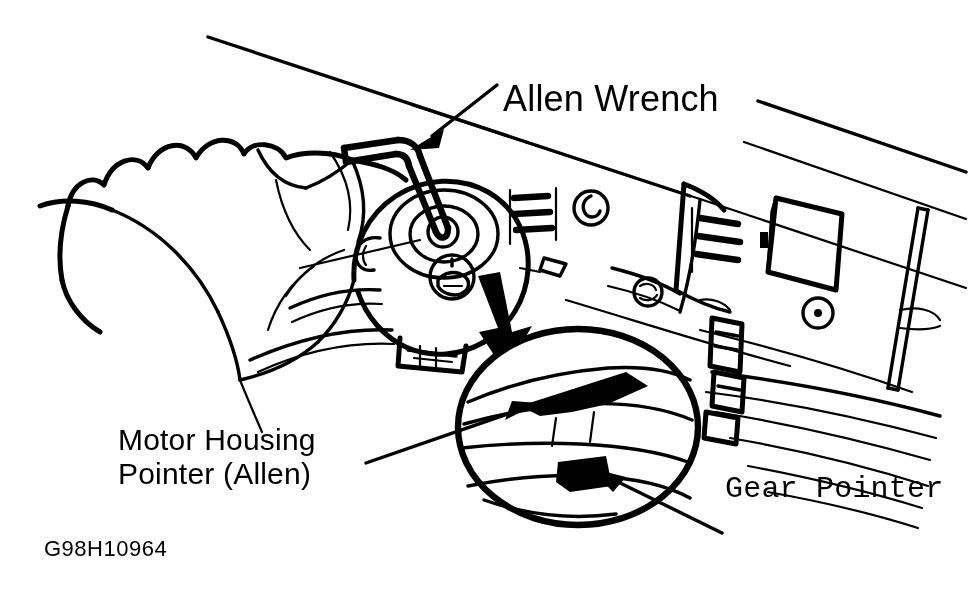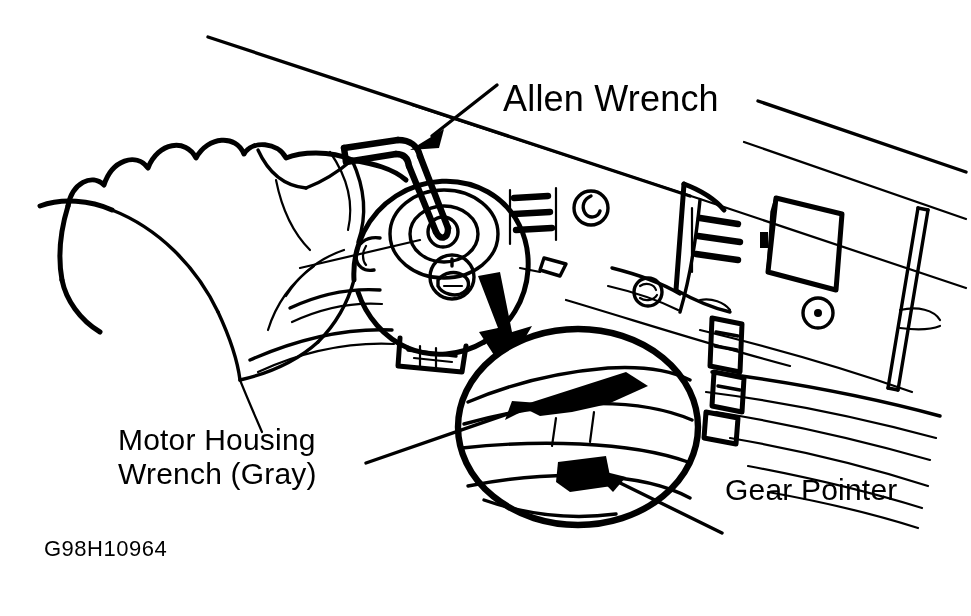--- a/index.html
+++ b/index.html
@@ -56,20 +56,21 @@
   }
   #label-motor-housing {
     left: 118px;
     top: 423px;
     font-size: 30px;
   }
   #label-gear-pointer {
     left: 725px;
     top: 473px;
     font-size: 30px;
+    font-family: Liberation Mono, monospace;
   }
   #figure-id {
     left: 44px;
     top: 537px;
     font-size: 22px;
     letter-spacing: 0.5px;
   }
 </style>
 </head>
 <body>
@@ -297,19 +298,19 @@
 
     <g>
       <path class="ink ink-med" d="M 722 533 L 610 478"></path>
       <path class="ink solid-black" d="M 590 468 L 626 477 L 613 492 Z"></path>
     </g>
 
   </svg>
 
   <div class="fig-label" id="label-allen-wrench">Allen Wrench</div>
 
-  <div class="fig-label" id="label-motor-housing"><span>Motor Housing</span><br><span>Wrench (Gray)</span></div>
+  <div class="fig-label" id="label-motor-housing"><span>Motor Housing</span><br><span>Pointer (Allen)</span></div>
 
   <div class="fig-label" id="label-gear-pointer"><span>Gear Pointer</span><br></div>
 
   <div class="fig-label" id="figure-id">G98H10964</div>
 
 </div>
 
 </body></html>

